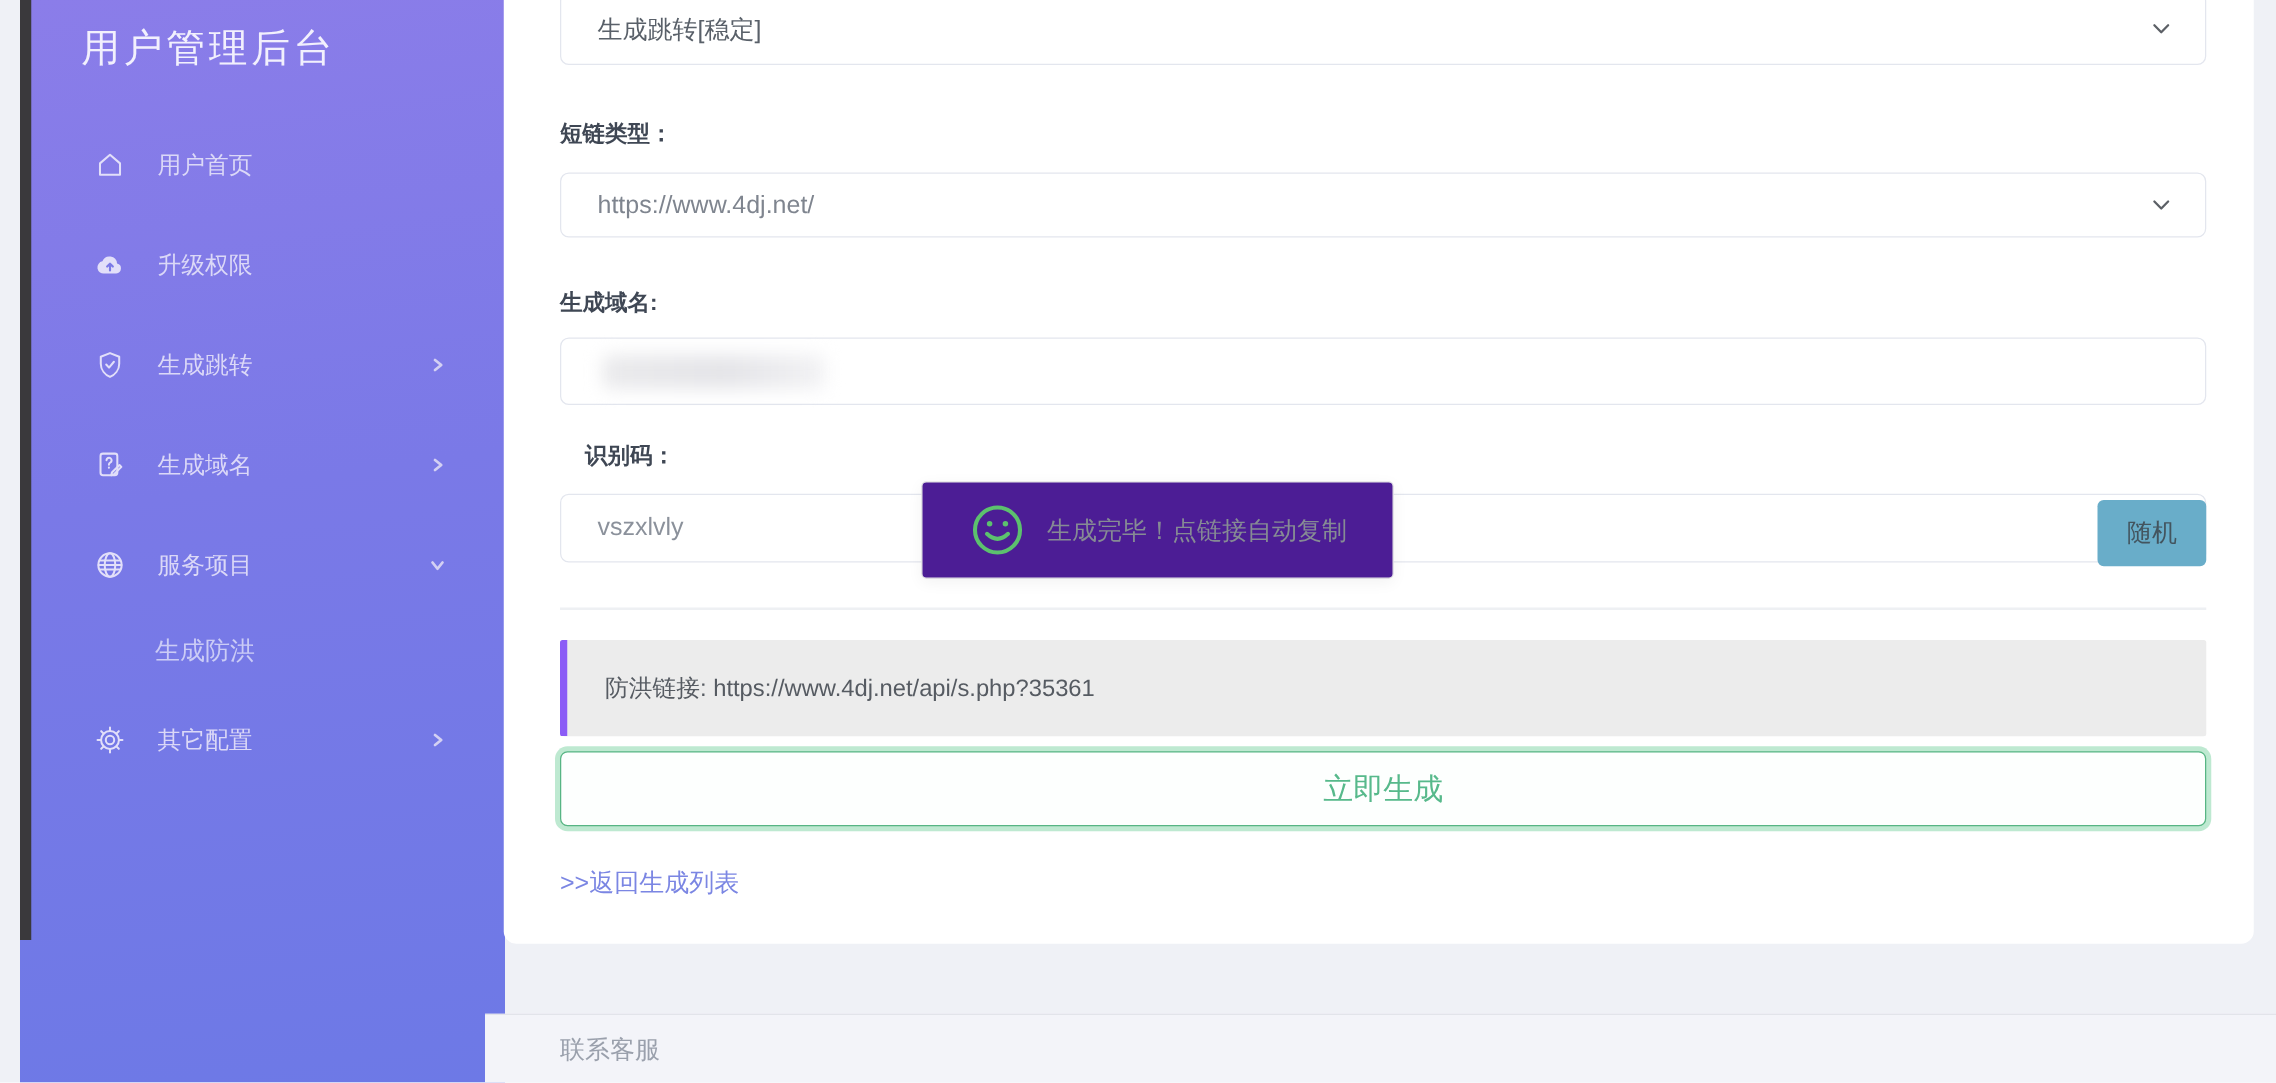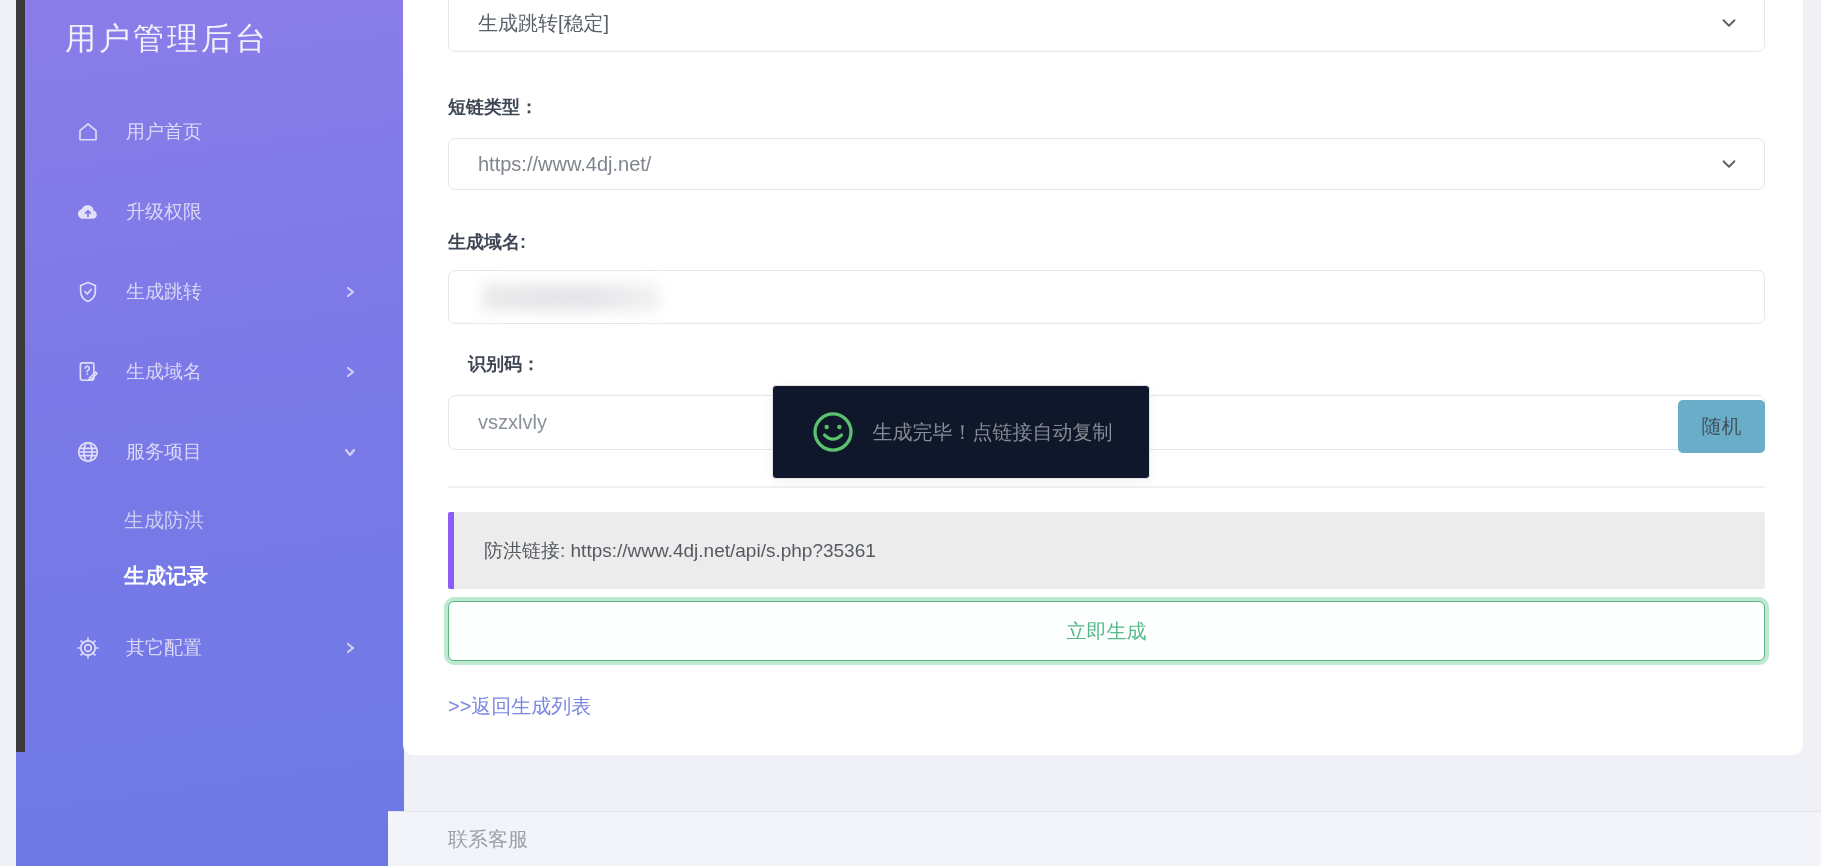--- a/index.html
+++ b/index.html
@@ -77,34 +77,34 @@
   .alert {
     margin-top:24px; height:77px;
     background:#ececec; border-left:6px solid #8b5cf6; border-radius:2px;
     display:flex; align-items:center; padding-left:30px;
     font-size:19px; color:#565b62;
   }
   .btn-generate {
     margin-top:12px; width:100%; height:60px;
     background:#fdfffe; border:1px solid #57b584; border-radius:6px;
     box-shadow:0 0 0 4px rgba(111,207,154,.45);
-    font-size:20px; color:#57b98b; cursor:pointer;
+    font-size:24px; color:#57b98b; cursor:pointer;
     font-family:inherit;
   }
   .back-link {
     display:inline-block; margin-top:32px;
     font-size:20px; color:#7b86e3; text-decoration:none; cursor:pointer;
   }
 
   
   .toast {
-    position:absolute; left:737px; top:385px; width:378px; height:94px;
-    background:#0f172a; border:1px solid #e3e3e5; border-radius:4px;
+    position:absolute; left:737px; top:385px; width:378px; height:78px;
+    background:#4c1d95; border:1px solid #e3e3e5; border-radius:4px;
     box-shadow:0 3px 12px rgba(0,0,0,.05); z-index:6;
-    display:flex; align-items:center; justify-content:center; gap:17px;margin-left:35px;
+    display:flex; align-items:center; justify-content:center; gap:17px;
   }
   .toast .msg { font-size:20px; color:#868b94; }
 
   
   .footer {
     position:absolute; left:388px; right:0; top:811px; height:55px;
     background:#f3f4f9; border-top:1px solid #e2e4ea;
     display:flex; align-items:center; justify-content:space-between;
     padding:0 56px 0 60px;
     font-size:20px; color:#9aa0ac;
@@ -182,23 +182,20 @@
       <span>服务项目</span>
       <span class="chev">
         <svg width="16" height="16" viewBox="0 0 16 16" fill="none" stroke="currentColor" stroke-width="2.2" stroke-linecap="round" stroke-linejoin="round">
             <polyline points="4 6 8 11 12 6"></polyline>
           </svg>
       </span>
     </li>
 
     <li class="sub">
       <span>生成防洪</span>
-    </li>
-    <li class="sub active">
-      <span>生成记录</span>
     </li>
 
     <li class="mi" style="margin-top:4px;">
       <span class="ic">
         <svg width="26" height="26" viewBox="0 0 24 24" fill="none" stroke="currentColor" stroke-width="1.5" stroke-linecap="round">
             <circle cx="12" cy="12" r="3.1"></circle>
             <circle cx="12" cy="12" r="6.6"></circle>
             <path d="M12 2.8 V5.4 M12 18.6 V21.2 M2.8 12 H5.4 M18.6 12 H21.2 M5.5 5.5 L7.3 7.3 M16.7 16.7 L18.5 18.5 M18.5 5.5 L16.7 7.3 M7.3 16.7 L5.5 18.5"></path>
           </svg>
       </span>

